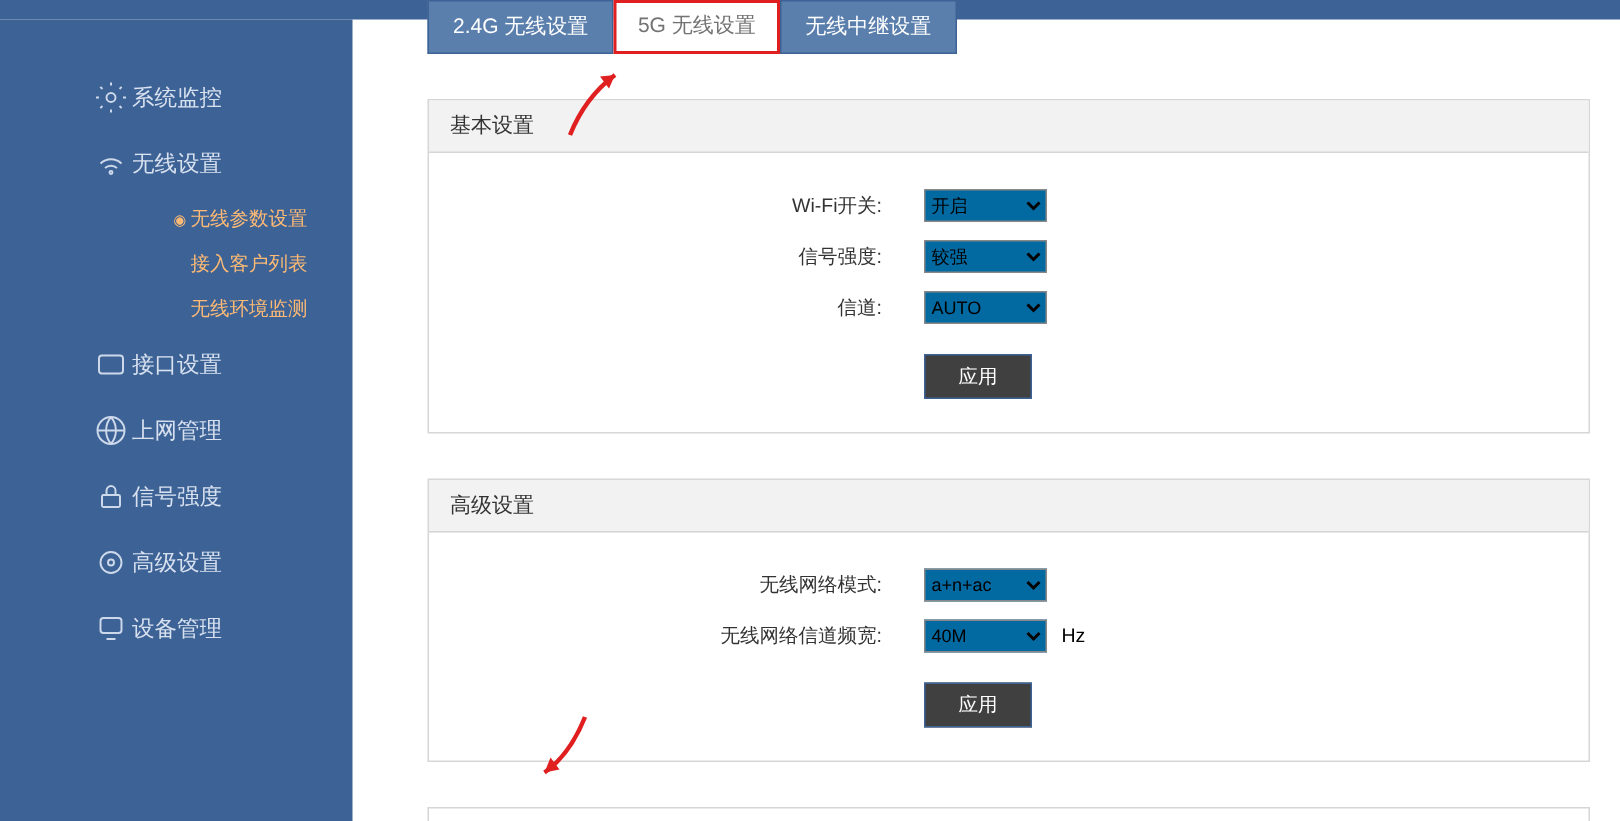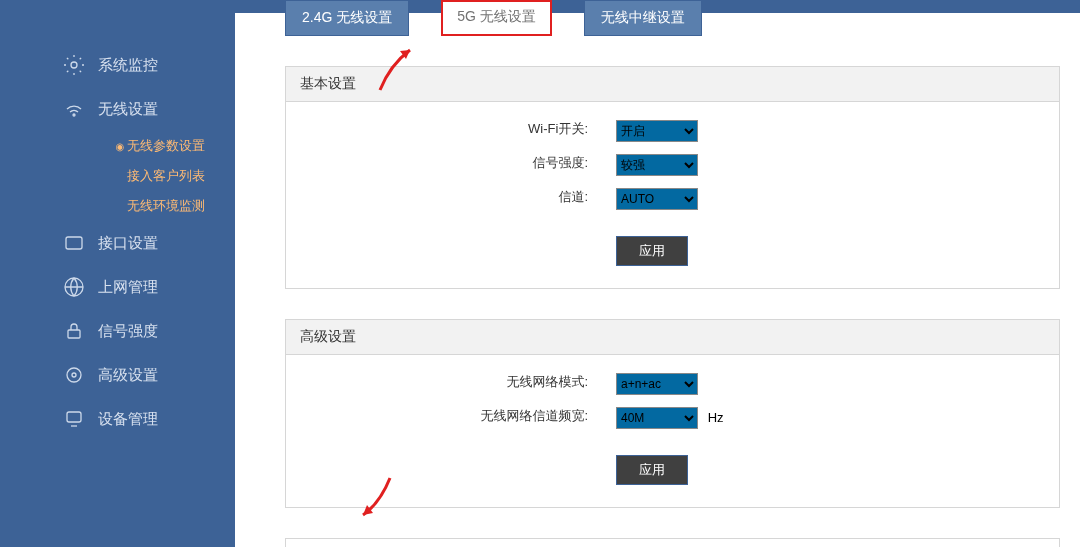--- a/index.html
+++ b/index.html
@@ -2,31 +2,31 @@
 <html><head>
 <meta charset="utf-8">
 <style>
   * { box-sizing: border-box; margin: 0; padding: 0; }
   body { font-family: "Microsoft YaHei", Arial, sans-serif; font-size: 13px; background: #fff; }
   .topbar { height: 13px; background: #3d6296; }
   .page { display: flex; }
   .sidebar { width: 235px; background: #3d6296; color: #fff; padding-top: 30px; }
   .nav-item { display: flex; align-items: center; height: 44px; padding-left: 62px; position: relative; cursor: pointer; font-size: 15px; color: #d8e1ef; }
   .nav-item .icon { position: absolute; left: 62px; width: 24px; height: 24px; }
-  .nav-item .lbl { margin-left: 36px; }
+  .nav-item .lbl { margin-left: 26px; }
   .sub-item { text-align: right; padding-right: 30px; height: 30px; line-height: 30px; font-size: 13px; color: #fdba74; cursor: pointer; }
   .sub-item.active::before { content: "◉ "; font-size: 10px; }
   .main { flex: 1; padding: 0 20px 0 50px; }
-  .tabs { display: flex; margin-top: -13px; gap: 32px; }
+  .tabs { display: flex; margin-top: -13px; }
   .tab { padding: 8px 16px; background: #5a7fad; color: #fff; border: 1px solid #3d6296; cursor: pointer; font-size: 14px; }
   .tab.active { background: #fff; color: #737373; border: 2px solid #e02020; padding: 6px 14px; }
   .panel { border: 1px solid #d6d6d6; margin-top: 30px; }
   .panel-title { background: #f2f2f2; border-bottom: 1px solid #d6d6d6; padding: 8px 14px; font-size: 14px; color: #333; }
   .panel-body { padding: 18px 0 22px; }
-  .form-row { display: flex; align-items: flex-start; height: 34px; }
+  .form-row { display: flex; align-items: center; height: 34px; }
   .form-label { width: 330px; text-align: right; padding-right: 28px; color: #333; }
   .form-ctrl select { width: 82px; height: 22px; border: 1px solid #888; font-size: 12px; background: #0369a1; }
   .form-ctrl .suffix { margin-left: 6px; }
   .btn-row { padding-left: 330px; margin-top: 14px; }
   .btn { background: #404040; border: 1px solid #3d6296; color: #fff; padding: 5px 22px; cursor: pointer; font-size: 13px; }
   .list-title { padding: 8px 14px; font-size: 14px; }
   .svg-icon { stroke: #cdd9ea; stroke-width: 1.3; fill: none; }
   .arrow {
     position: absolute;
     left: 370px;

